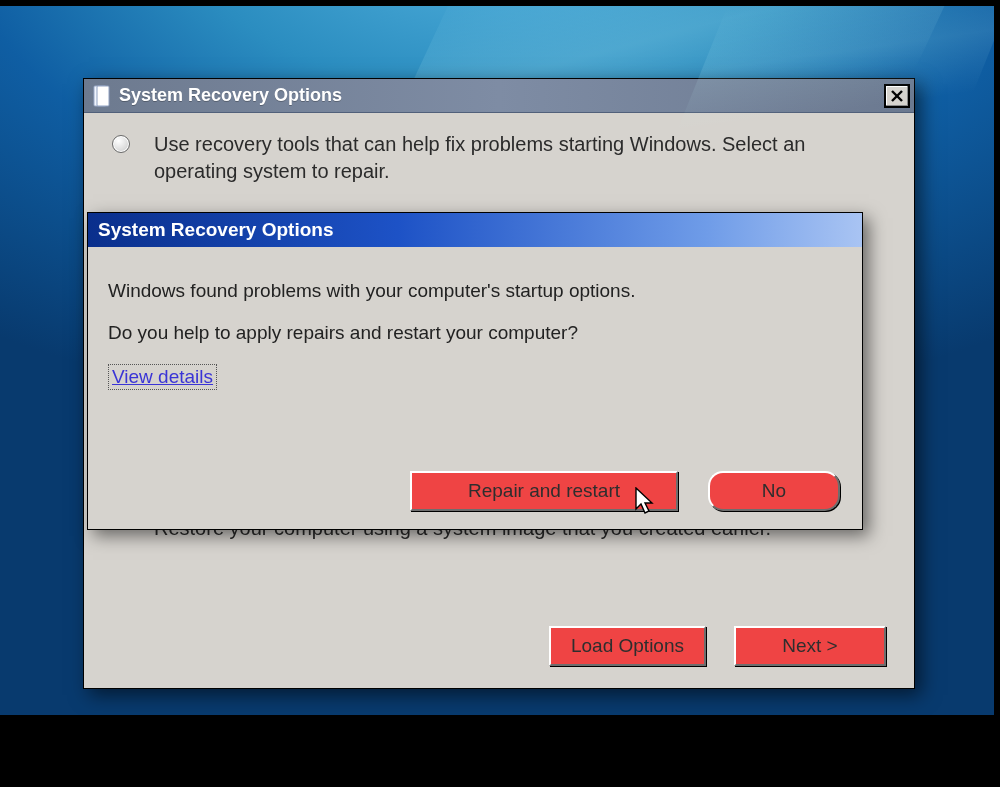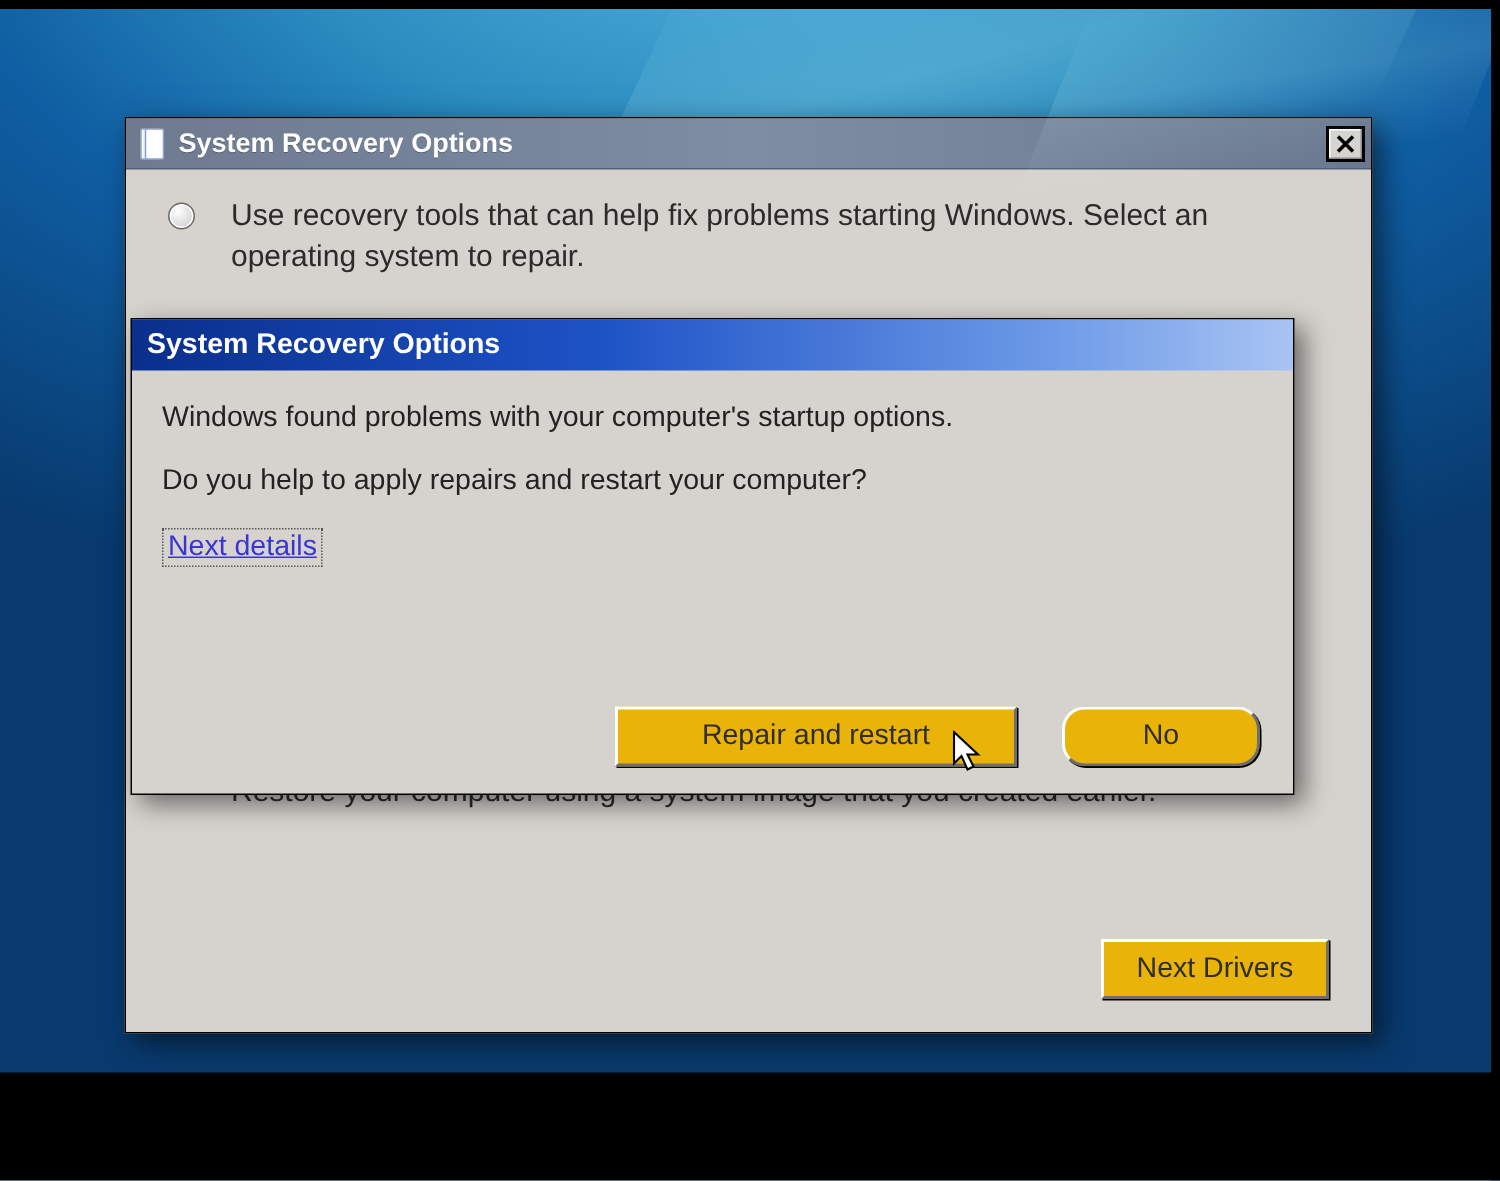--- a/index.html
+++ b/index.html
@@ -98,21 +98,21 @@
   .opt-row.lower { position: absolute; left: 28px; top: 436px; width: 780px; }
   .opt-row.lower .radio { visibility: hidden; } 
 
   .back-buttons {
     position: absolute; right: 28px; bottom: 22px;
     display: flex; gap: 28px;
   }
   .btn {
     height: 40px; min-width: 152px;
     padding: 0 20px;
-    background: #eab308;
+    background: #ef4444;
     border-top: 2px solid #fff;
     border-left: 2px solid #fff;
     border-right: 2px solid #6e6e6e;
     border-bottom: 2px solid #6e6e6e;
     box-shadow: 1px 1px 0 #000;
     font-size: 19px; color: #2e2e2e;
     display: flex; align-items: center; justify-content: center;
     cursor: default;
   }
 
@@ -128,21 +128,21 @@
   }
   .dlg-title {
     height: 34px;
     background: linear-gradient(to right, #0a2f8c 0%, #1d52c6 40%, #6f9ce8 80%, #a9c4f3 100%);
     display: flex; align-items: center; padding-left: 10px;
   }
   .dlg-title .t {
     color: #fff; font-weight: bold; font-size: 19px;
   }
   .dlg-body {
-    padding: 21px 20px 0 20px;
+    padding: 33px 20px 0 20px;
     font-size: 19px; color: #222;
   }
   .dlg-body p { margin: 0 0 20px 0; }
   .link {
     color: #3a34d6; text-decoration: underline;
     display: inline-block;
     border: 1px dotted #555;
     padding: 1px 3px;
   }
   .dlg-buttons {
@@ -189,33 +189,36 @@
     </div>
   </div>
 
   <div class="opt-row lower">
     <span class="radio"></span>
     <span class="opt-text">Restore your computer using a system image that you created earlier.</span>
   </div>
 
   <div class="back-buttons">
     <div class="btn">
-      <span>Next Drivers</span>
+      <span>Load Options</span>
+    </div>
+    <div class="btn">
+      <span>Next  &gt;</span>
     </div>
   </div>
 </div>
 
 <div class="win-front">
   <div class="dlg-title">
     <span class="t">System Recovery Options</span>
   </div>
   <div class="dlg-body">
     <p>Windows found problems with your computer's startup options.</p>
     <p>Do you help to apply repairs and restart your computer?</p>
-    <span class="link">Next details</span>
+    <span class="link">View details</span>
   </div>
   <div class="dlg-buttons">
     <div class="btn wide">
       <span>Repair and restart</span>
     </div>
     <div class="btn narrow">
       <span>No</span>
     </div>
   </div>
 </div>

